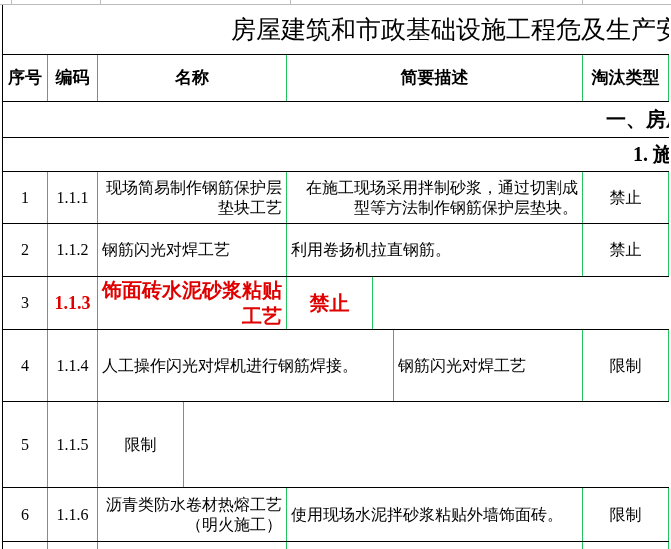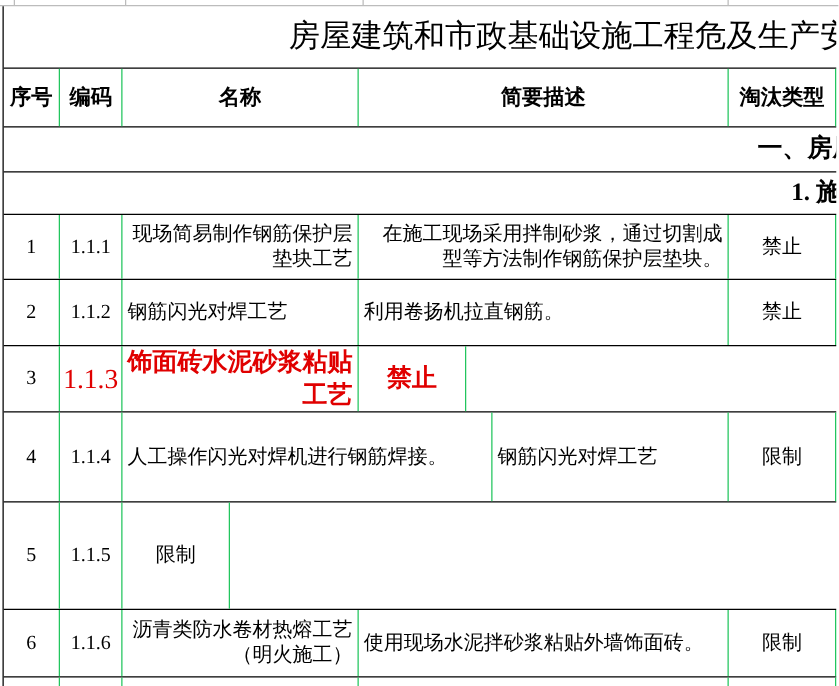--- a/index.html
+++ b/index.html
@@ -34,21 +34,21 @@
   .section-row2 { height:34px; }
   .section-cell { width:666px; border-right:none; justify-content:flex-start;
     font-weight:bold; font-size:20px; white-space:nowrap; }
   .sec1-pad { padding-left:603px; }
   .sec2-pad { padding-left:630px; }
 
   .r1{height:52px} .r2{height:53px} .r3{height:53px}
   .r4{height:72px} .r5{height:86px} .r6{height:54px}
 
   .hl { color:var(--hl,#e00000); font-weight:bold; font-size:20px; line-height:1.3; }
-  .hl-code { color:var(--hl,#e00000); font-weight:normal; font-size:22px; }
+  .hl-code { color:var(--hl,#e00000); font-weight:bold; font-size:18px; }
 
   .sliver-bottom { height:7px; border-bottom:none; }
   .sliver-bottom .cell { border-bottom:none; }
 </style>
 </head>
 <body>
 
 <div class="page">
 
   <div class="sliver-top">

